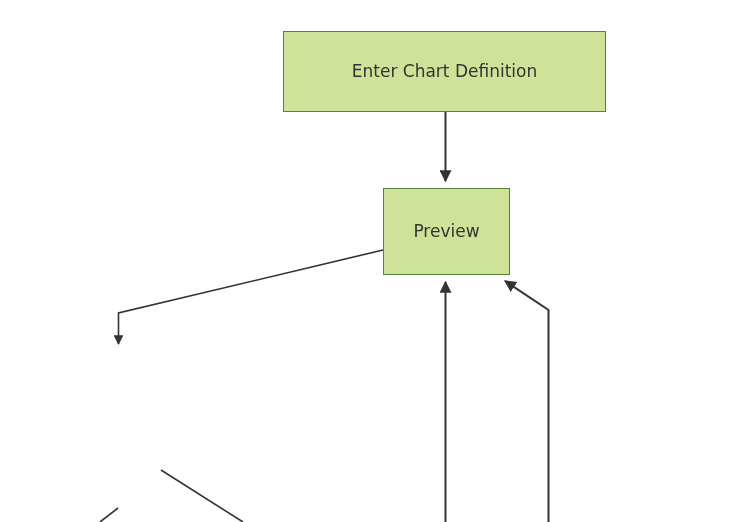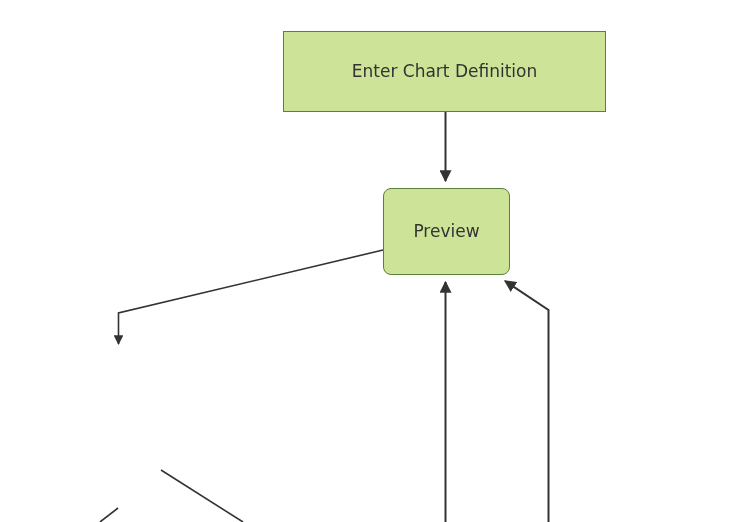--- a/index.html
+++ b/index.html
@@ -38,21 +38,21 @@
     line-height: 1.2;
     white-space: nowrap;
   }
   .node-rect {
     background: #cde498;
     border: 1.6px solid #5a8040;
   }
   .node-round {
     background: #cde498;
     border: 1.6px solid #5a8040;
-    border-radius: 8px;
+    border-radius: 0;
   }
   .node-diamond {
     background: transparent;
     border: none;
   }
   .diamond-shape {
     position: absolute;
     left: 0;
     top: 0;
     width: 100%;

